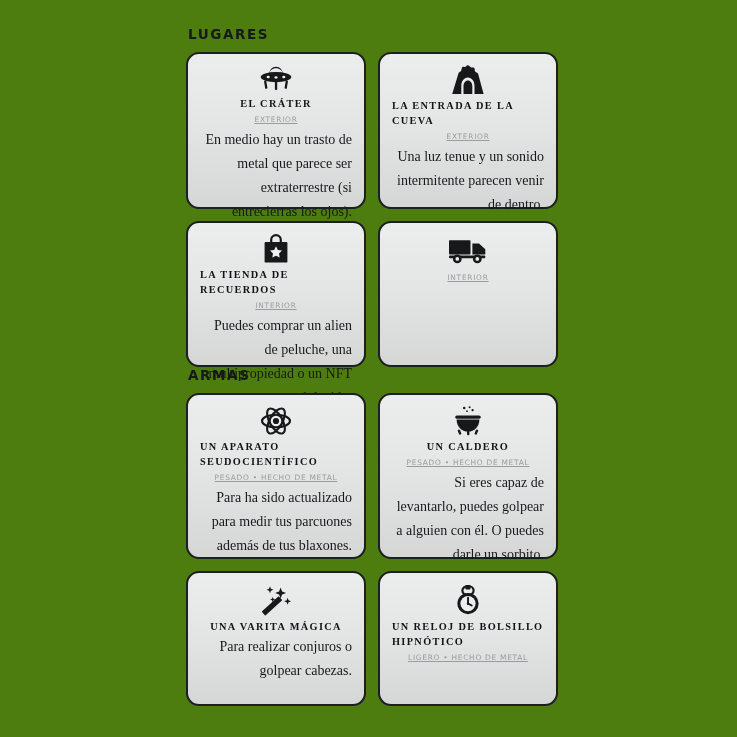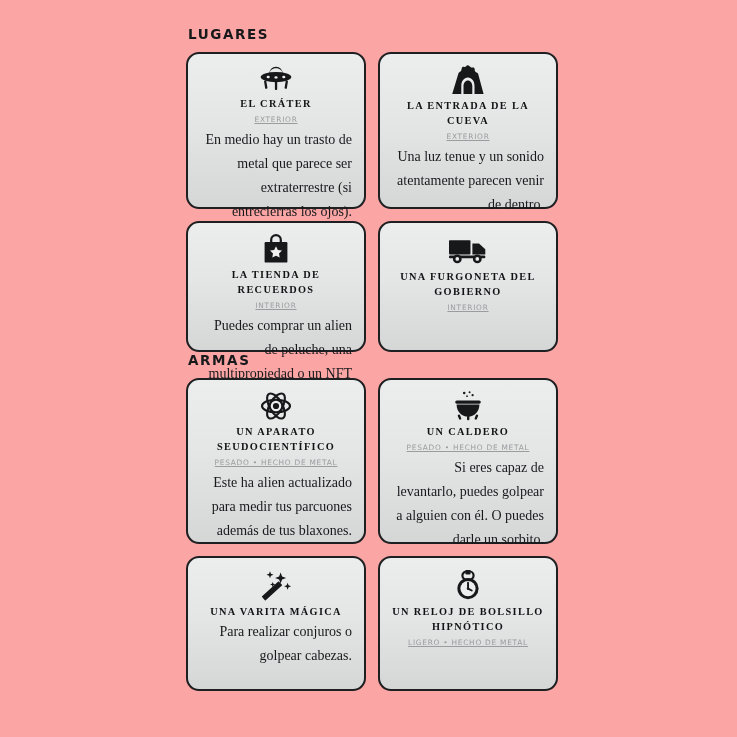--- a/index.html
+++ b/index.html
@@ -10,21 +10,21 @@
   body {
     width: 737px;
     height: 737px;
     font-family: "Liberation Serif", serif;
     overflow: hidden;
   }
   .page {
     position: relative;
     width: 737px;
     height: 737px;
-    background: #fca5a5;
+    background: #4d7c0f;
   }
   .content {
     position: absolute;
     left: 186px;
     top: 26px;
     width: 380px;
   }
   .section-header {
     font-family: "DejaVu Sans", sans-serif;
     font-weight: bold;
@@ -46,39 +46,39 @@
     width: 180px;
     border: 2px solid #1d1f21;
     border-radius: 13px;
     background: linear-gradient(180deg, #eceded 0%, #e4e5e5 45%, #d5d6d6 100%);
     padding: 10px 12px 12px 12px;
     display: flex;
     flex-direction: column;
     align-items: center;
   }
   .card.tall { height: 157px; }
-  .card.short { height: 131px; }
+  .card.short { height: 146px; }
   .card.mid { height: 166px; }
   .card.w-short { height: 135px; }
 
   .card-icon {
     height: 34px;
     display: flex;
     align-items: center;
     justify-content: center;
     margin-bottom: 3px;
   }
   .card-icon svg { display: block; }
   .card-title {
     font-family: "Liberation Serif", serif;
     font-weight: bold;
     font-size: 10.3px;
     letter-spacing: 1.35px;
     color: #111315;
-    text-align: center;
+    text-align: left;
     line-height: 1.45;
     margin: 0;
     text-transform: uppercase;
   }
   .card-sub {
     font-family: "DejaVu Sans", sans-serif;
     font-size: 7.4px;
     letter-spacing: 0.75px;
     color: #9a9c9e;
     text-align: center;
@@ -126,21 +126,21 @@
           <div class="card tall">
             <div class="card-icon">
               <svg width="36" height="32" viewBox="0 0 36 32">
                 <path d="M17.6 1.2c1.5 0 2.2 1.6 3.5 2.2 1.3.6 2.2-.6 3.1.5.9 1.1.2 2.5 1 3.6.9 1.1 2.3.9 2.9 2.3L33.6 30H2.2L8.4 9.4c.6-1.5 1.9-1.4 2.7-2.6.8-1.2.1-2.7 1.2-3.6 1-.8 1.9.2 3-.4 1.1-.5 1.4-1.6 2.3-1.6z" fill="#16181a"></path>
                 <path d="M17.9 13.6c3.9 0 6.6 3.6 6.6 8.3V30H11.3v-8.1c0-4.7 2.7-8.3 6.6-8.3z" fill="#eceded"></path>
                 <path d="M17.9 16.4c2.6 0 4.4 2.5 4.4 5.7V30h-8.8v-7.9c0-3.2 1.8-5.7 4.4-5.7z" fill="#16181a"></path>
               </svg>
             </div>
             <div class="card-title">LA ENTRADA DE LA CUEVA</div>
             <div class="card-sub">EXTERIOR</div>
-            <div class="card-body">Una luz tenue y un sonido atentamente parecen venir de dentro.</div>
+            <div class="card-body">Una luz tenue y un sonido intermitente parecen venir de dentro.</div>
           </div>
           <div class="card short">
             <div class="card-icon">
               <svg width="28" height="32" viewBox="0 0 28 32">
                 <path d="M9.2 9.2V6.9c0-2.7 2.1-4.7 4.8-4.7s4.8 2 4.8 4.7v2.3" fill="none" stroke="#16181a" stroke-width="2.2"></path>
                 <rect x="2.6" y="9.0" width="22.8" height="20.6" rx="1.2" fill="#16181a"></rect>
                 <path d="M14 13.2l1.85 3.75 4.15.6-3 2.93.71 4.12L14 22.67l-3.71 1.93.71-4.12-3-2.93 4.15-.6z" fill="#f0f0f0"></path>
               </svg>
             </div>
             <div class="card-title">LA TIENDA DE RECUERDOS</div>
@@ -152,21 +152,20 @@
               <svg width="42" height="30" viewBox="0 0 42 30">
                 <rect x="2" y="5.2" width="21.5" height="14.2" rx="0.8" fill="#16181a"></rect>
                 <path d="M25.4 8.6h6.6l6.3 5.6v5.2H25.4z" fill="#16181a"></path>
                 <rect x="2" y="20.6" width="36.3" height="2.7" rx="1" fill="#16181a"></rect>
                 <circle cx="10.3" cy="23.9" r="4.4" fill="#16181a"></circle>
                 <circle cx="10.3" cy="23.9" r="1.85" fill="#eceded"></circle>
                 <circle cx="30.3" cy="23.9" r="4.4" fill="#16181a"></circle>
                 <circle cx="30.3" cy="23.9" r="1.85" fill="#eceded"></circle>
               </svg>
             </div>
-            <div class="card-title">UNA FURGONETA DEL GOBIERNO</div>
             <div class="card-sub">INTERIOR</div>
           </div>
         </div>
       </div>
       <div class="section">
         <div class="section-header">ARMAS</div>
         <div class="card-grid">
           <div class="card mid">
             <div class="card-icon">
               <svg width="32" height="32" viewBox="0 0 32 32">
@@ -175,21 +174,21 @@
                   <ellipse cx="16" cy="16" rx="14" ry="6.3" transform="rotate(60 16 16)"></ellipse>
                   <ellipse cx="16" cy="16" rx="14" ry="6.3" transform="rotate(120 16 16)"></ellipse>
                 </g>
                 <circle cx="16" cy="16" r="6.3" fill="#eceded"></circle>
                 <circle cx="16" cy="16" r="6.3" fill="none" stroke="#16181a" stroke-width="2.1"></circle>
                 <circle cx="16" cy="16" r="3.1" fill="#16181a"></circle>
               </svg>
             </div>
             <div class="card-title">UN APARATO SEUDOCIENTÍFICO</div>
             <div class="card-sub">PESADO • HECHO DE METAL</div>
-            <div class="card-body">Este ha alien actualizado para medir tus parcuones además de tus blaxones.</div>
+            <div class="card-body">Para ha sido actualizado para medir tus parcuones además de tus blaxones.</div>
           </div>
           <div class="card mid">
             <div class="card-icon">
               <svg width="34" height="32" viewBox="0 0 34 32">
                 <circle cx="13.2" cy="3.0" r="1.25" fill="#16181a"></circle>
                 <circle cx="18.6" cy="2.2" r="0.95" fill="#16181a"></circle>
                 <circle cx="21.6" cy="5.2" r="1.15" fill="#16181a"></circle>
                 <circle cx="16.0" cy="6.2" r="0.85" fill="#16181a"></circle>
                 <rect x="4.2" y="10.4" width="25.6" height="3.3" rx="1.6" fill="#16181a"></rect>
                 <path d="M5.6 14.4h22.8c0 7.1-5.1 12.2-11.4 12.2S5.6 21.5 5.6 14.4z" fill="#16181a"></path>

